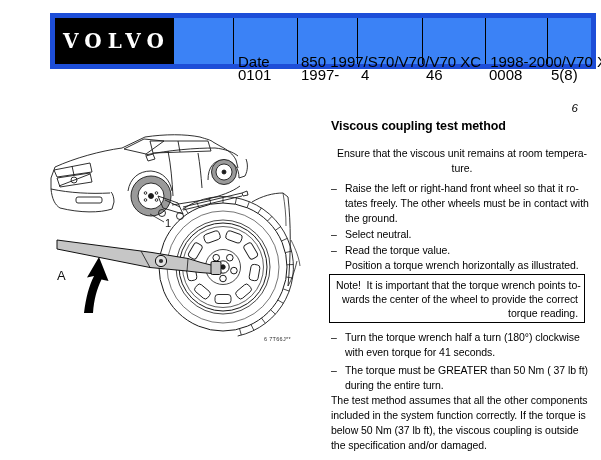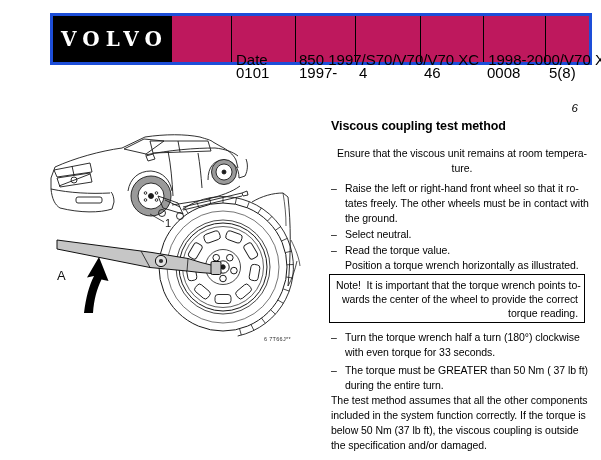--- a/index.html
+++ b/index.html
@@ -1,20 +1,20 @@
 <!DOCTYPE html>
 <html><head>
 <meta charset="utf-8">
 <style>
   html,body{margin:0;padding:0;background:#fff;}
   .page{position:relative;width:601px;height:460px;background:#ffffff;overflow:hidden;
         font-family:"Liberation Sans",sans-serif;color:#000;}
 
   
-  .hdr{position:absolute;left:50px;top:13px;width:536px;height:46px;border:3px solid #1d4ed8;background:#be185d;}
+  .hdr{position:absolute;left:50px;top:13px;width:536px;height:46px;border:5px solid #1d4ed8;background:#3b82f6;}
   .logo-box{position:absolute;left:0;top:0;width:118px;height:46px;background:#000;color:#fff;
             display:flex;align-items:center;justify-content:center;
             font-family:"DejaVu Serif",serif;font-weight:bold;font-size:20px;
             letter-spacing:6px;text-indent:5px;}
   .vline{position:absolute;top:0;height:46px;width:1px;background:#000;}
   .hcell{position:absolute;font-size:15px;line-height:13px;white-space:nowrap;margin-top:24px;}
   .models-line{display:flex;}
   .models-line span{white-space:pre;}
   .seg-b{margin-left:9px;}
   .seg-c{margin-left:5px;}
@@ -230,21 +230,21 @@
     <div class="note-box">
       <span class="line">Note!  It is important that the torque wrench points to-</span>
       <span class="line">wards the center of the wheel to provide the correct</span>
       <span class="line">torque reading.</span>
     </div>
 
     <div class="bullet b4">
       <span class="dash">–</span>
       <div>
         <span class="line">Turn the torque wrench half a turn (180°) clockwise</span>
-        <span class="line">with even torque for 33 seconds.</span>
+        <span class="line">with even torque for 41 seconds.</span>
       </div>
     </div>
 
     <div class="bullet b5">
       <span class="dash">–</span>
       <div>
         <span class="line">The torque must be GREATER than 50 Nm ( 37 lb ft)</span>
         <span class="line">during the entire turn.</span>
       </div>
     </div>

